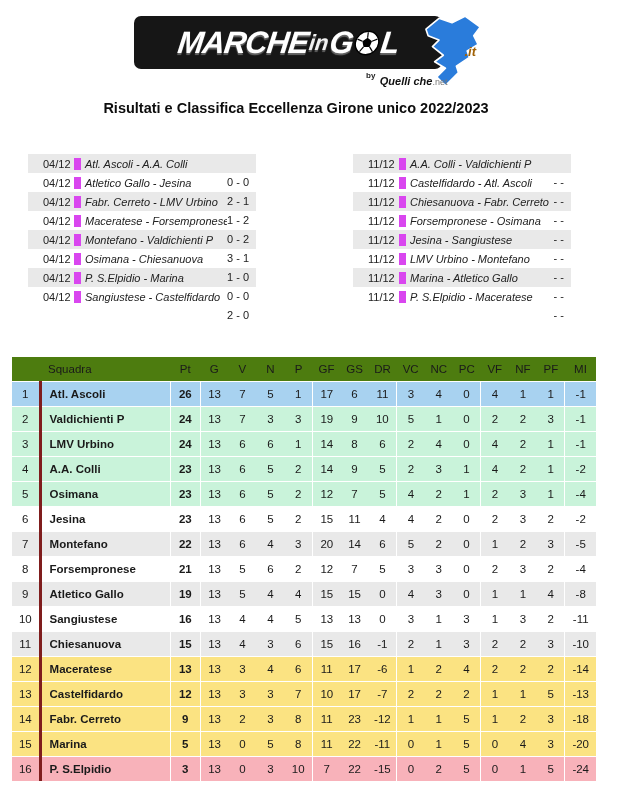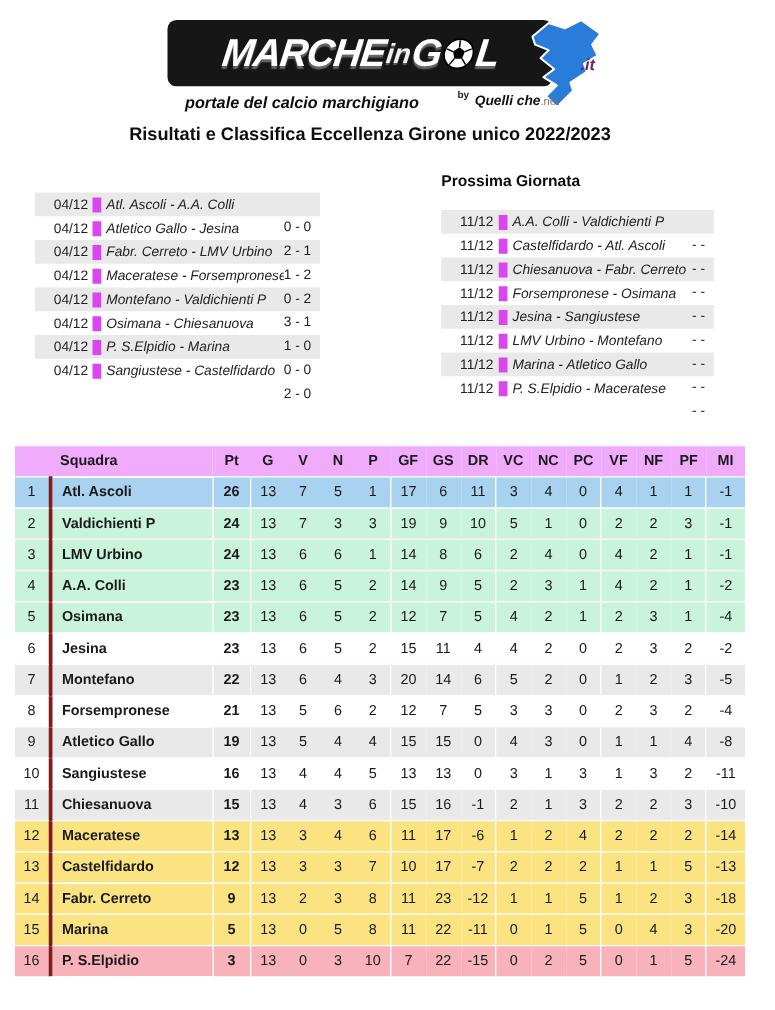--- a/index.html
+++ b/index.html
@@ -31,21 +31,21 @@
   }
   .lg-in {
     font-size:22px; font-weight:bold; font-style:italic; color:#f2f2f2;
     text-shadow:0 2px 1px rgba(130,130,130,.7);
     margin:0 1px;
   }
   .ball { width:26px; height:26px; margin:0 1px; flex:none; }
   .marche-shape { position:absolute; right:0; top:0; width:68px; height:76px; }
   .lg-tld {
     position:absolute; right:10px; top:30px;
-    color:#701a75; font-weight:bold; font-style:italic; font-size:13px;
+    color:#a16207; font-weight:bold; font-style:italic; font-size:13px;
   }
   .tagline {
     position:absolute; left:14px; top:60px;
     font-size:13px; font-weight:bold; font-style:italic; color:#0d0d0d;
     white-space:nowrap;
   }
   .byline { position:absolute; left:232px; top:57px; white-space:nowrap; }
   .by-sup { font-size:8px; font-weight:bold; vertical-align:top; color:#222; }
   .by-brand { font-size:11px; font-weight:bold; color:#111; font-style:italic; }
   .by-net { font-size:9px; color:#777; }
@@ -69,22 +69,22 @@
   .fx-match { flex:1; border-left:7px solid #d946ef; padding-left:4px; white-space:nowrap; overflow:hidden;font-style:italic; }
   .fx-score { flex:none; padding-right:7px; white-space:nowrap;margin-top:36px; }
 
   
   .standings {
     position:absolute; left:12px; top:357px; width:584px;
     border-collapse:collapse; table-layout:fixed;
     font-size:11.5px; color:#1a1a1a;
   }
   .standings thead th {
-    font-weight:bold; height:24px; text-align:center;
-    background:#f0abfc; padding:0;
+    font-weight:normal; height:24px; text-align:center;
+    background:#4d7c0f; padding:0;
   }
   .standings thead th.h-team { text-align:left; padding-left:8px; }
   .standings tbody tr { height:25px; border-top:1px solid #fff; }
   .standings td { padding:0; text-align:center; }
   td.c-pos  { }
   td.c-team { text-align:left; padding-left:8px; font-weight:bold; border-left:3px solid #7f1d1d; white-space:nowrap; overflow:hidden; }
   td.c-pt   { font-weight:bold; }
   td.sep    { border-left:1px solid #fff; }
   tr.zone-leader     { background:var(--c-leader,#a8d2f0); }
   tr.zone-playoff    { background:var(--c-playoff,#c9f3da); }
@@ -114,21 +114,20 @@
             <line x1="18.5" y1="19.5" x2="22.5" y2="25" stroke="#000" stroke-width="1.4"></line>
             <line x1="11.5" y1="19.5" x2="7.5" y2="25" stroke="#000" stroke-width="1.4"></line>
           </svg>
           <span class="lg-big">L</span>
         </div>
       </div>
       <svg class="marche-shape" viewBox="0 0 60 70">
         <path d="M 6,14 L 18,4 L 30,8 L 42,2 L 56,12 L 50,20 L 54,28 L 44,34 L 46,40 L 34,48 L 36,54 L 24,66 L 16,58 L 24,50 L 14,44 L 22,38 L 12,30 L 18,24 L 8,20 Z" fill="#2a7cdb" stroke="#ffffff" stroke-width="1.5" stroke-linejoin="round"></path>
       </svg>
       <span class="lg-tld">.it</span>
-      <div class="tagline">portale del calcio marchigiano</div>
       <div class="byline">
         <span class="by-sup">by</span>
         <span class="by-brand">Quelli che</span><span class="by-net">.net</span>
       </div>
     </div>
   </header>
 
   <h1 class="title">Risultati e Classifica Eccellenza Girone unico 2022/2023</h1>
 
   <section class="list list-left">
@@ -170,21 +169,20 @@
         </div>
         <div class="fixture-row">
           <span class="fx-date">04/12</span>
           <span class="fx-match">Sangiustese - Castelfidardo</span>
           <span class="fx-score">2 - 0</span>
         </div>
       </div>
   </section>
 
   <section class="list list-right">
-    <h2 class="list-heading">Prossima Giornata</h2>
     <div class="fixture-rows" id="next-rows">
         <div class="fixture-row">
           <span class="fx-date">11/12</span>
           <span class="fx-match">A.A. Colli - Valdichienti P</span>
           <span class="fx-score">- -</span>
         </div>
         <div class="fixture-row">
           <span class="fx-date">11/12</span>
           <span class="fx-match">Castelfidardo - Atl. Ascoli</span>
           <span class="fx-score">- -</span>

